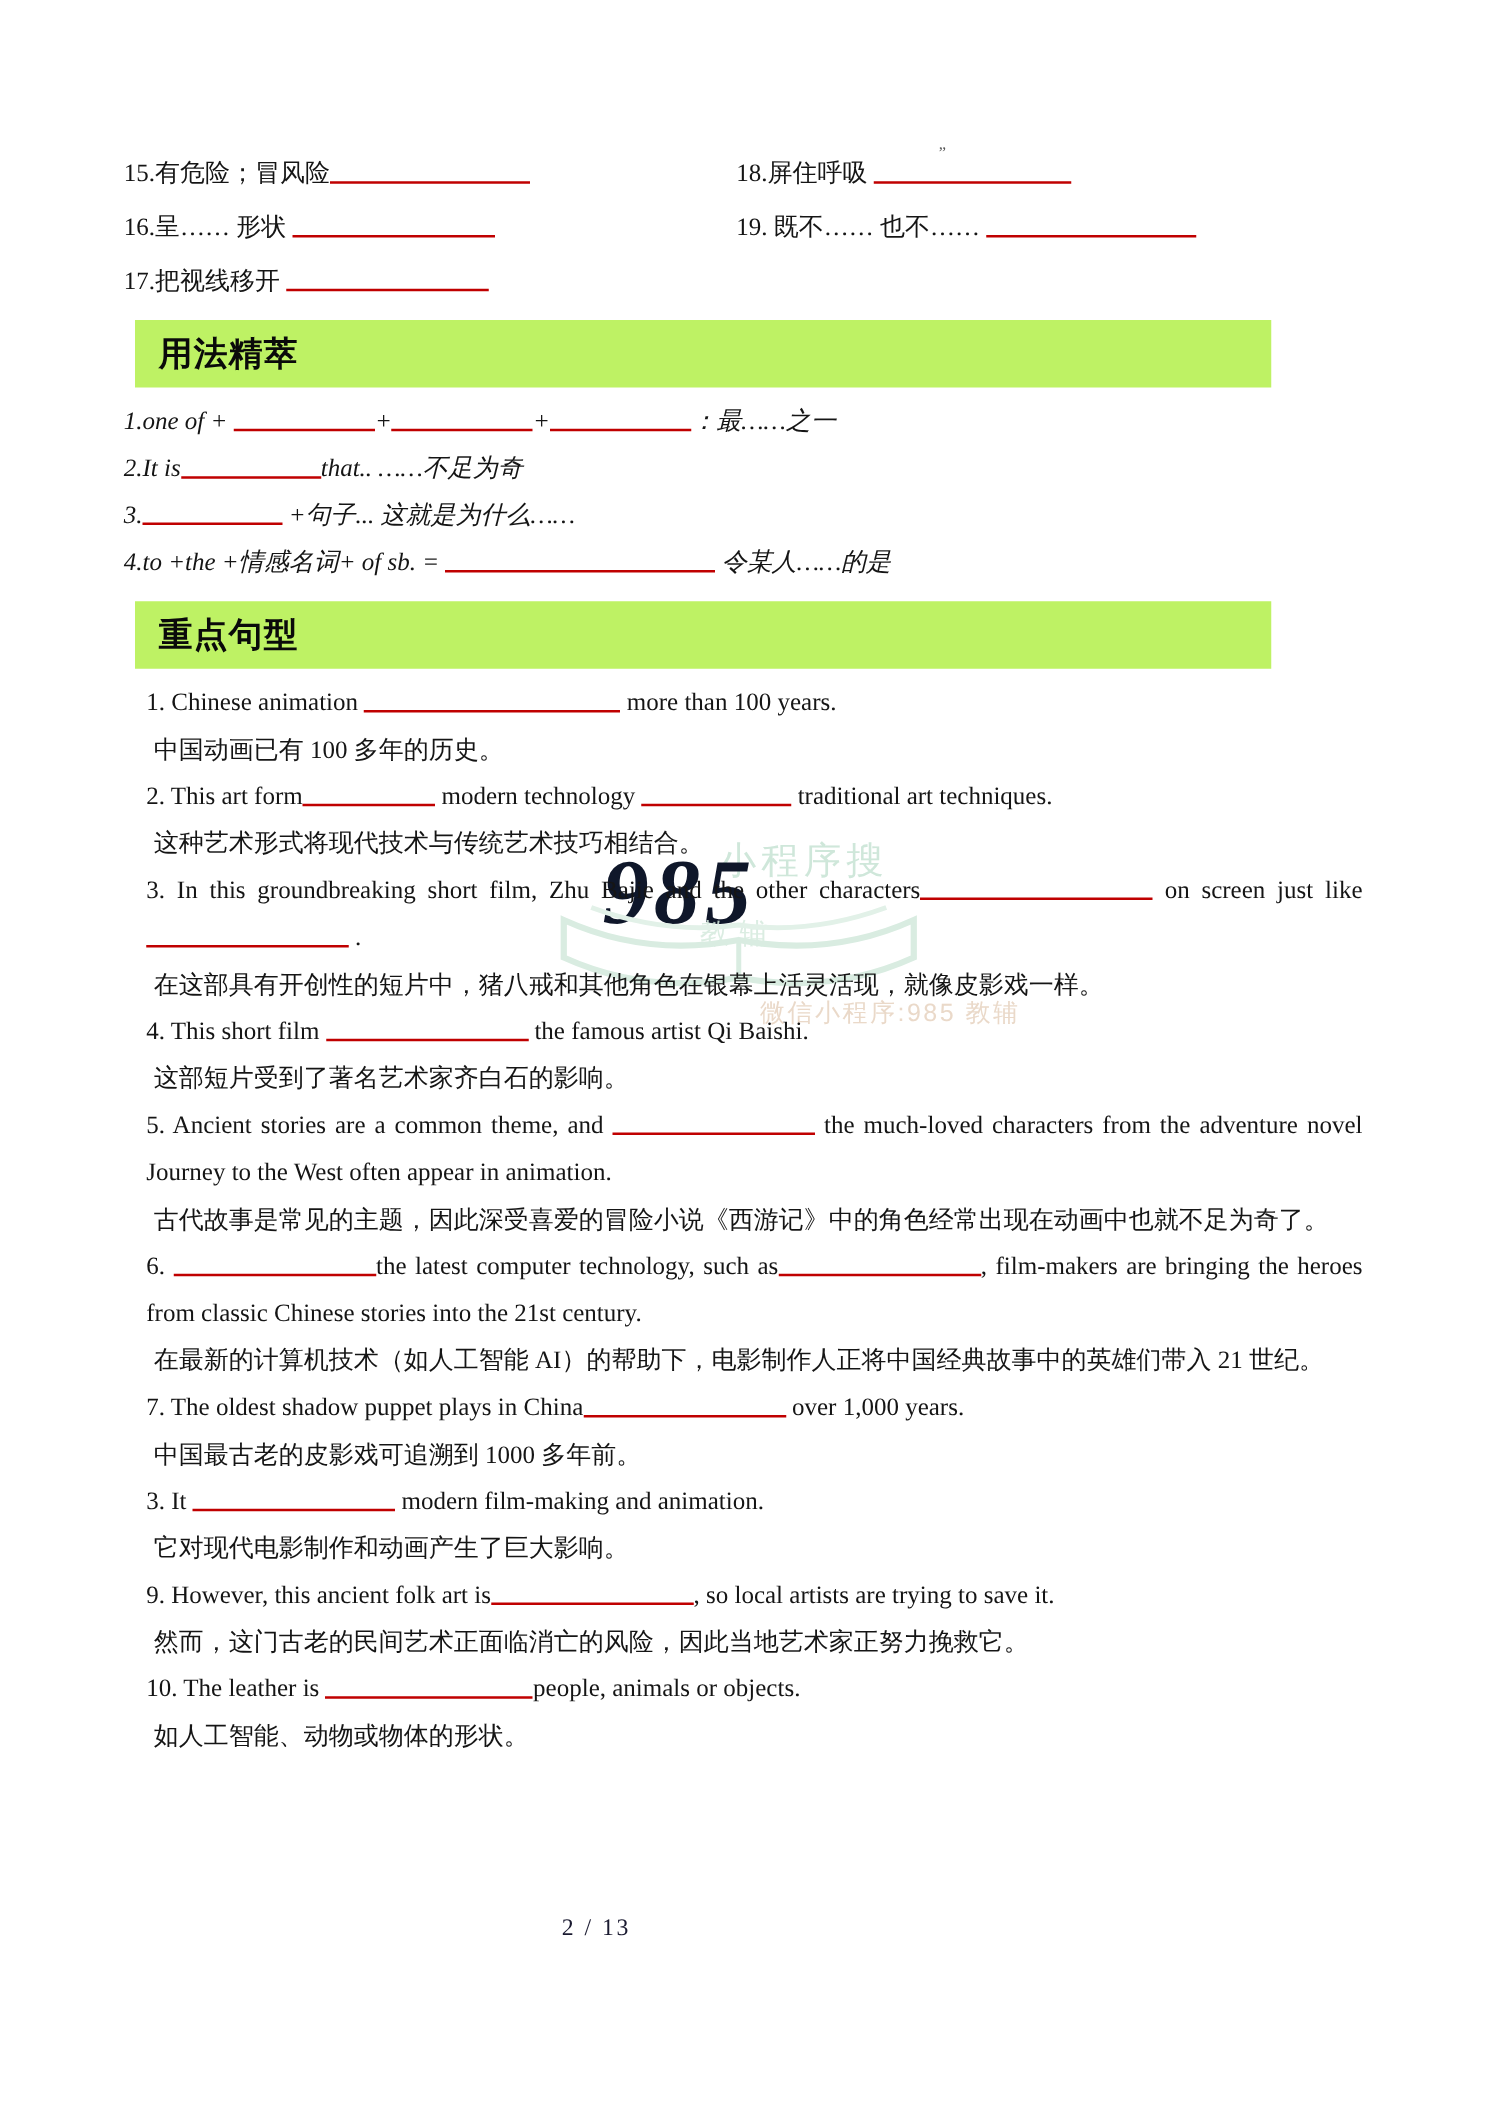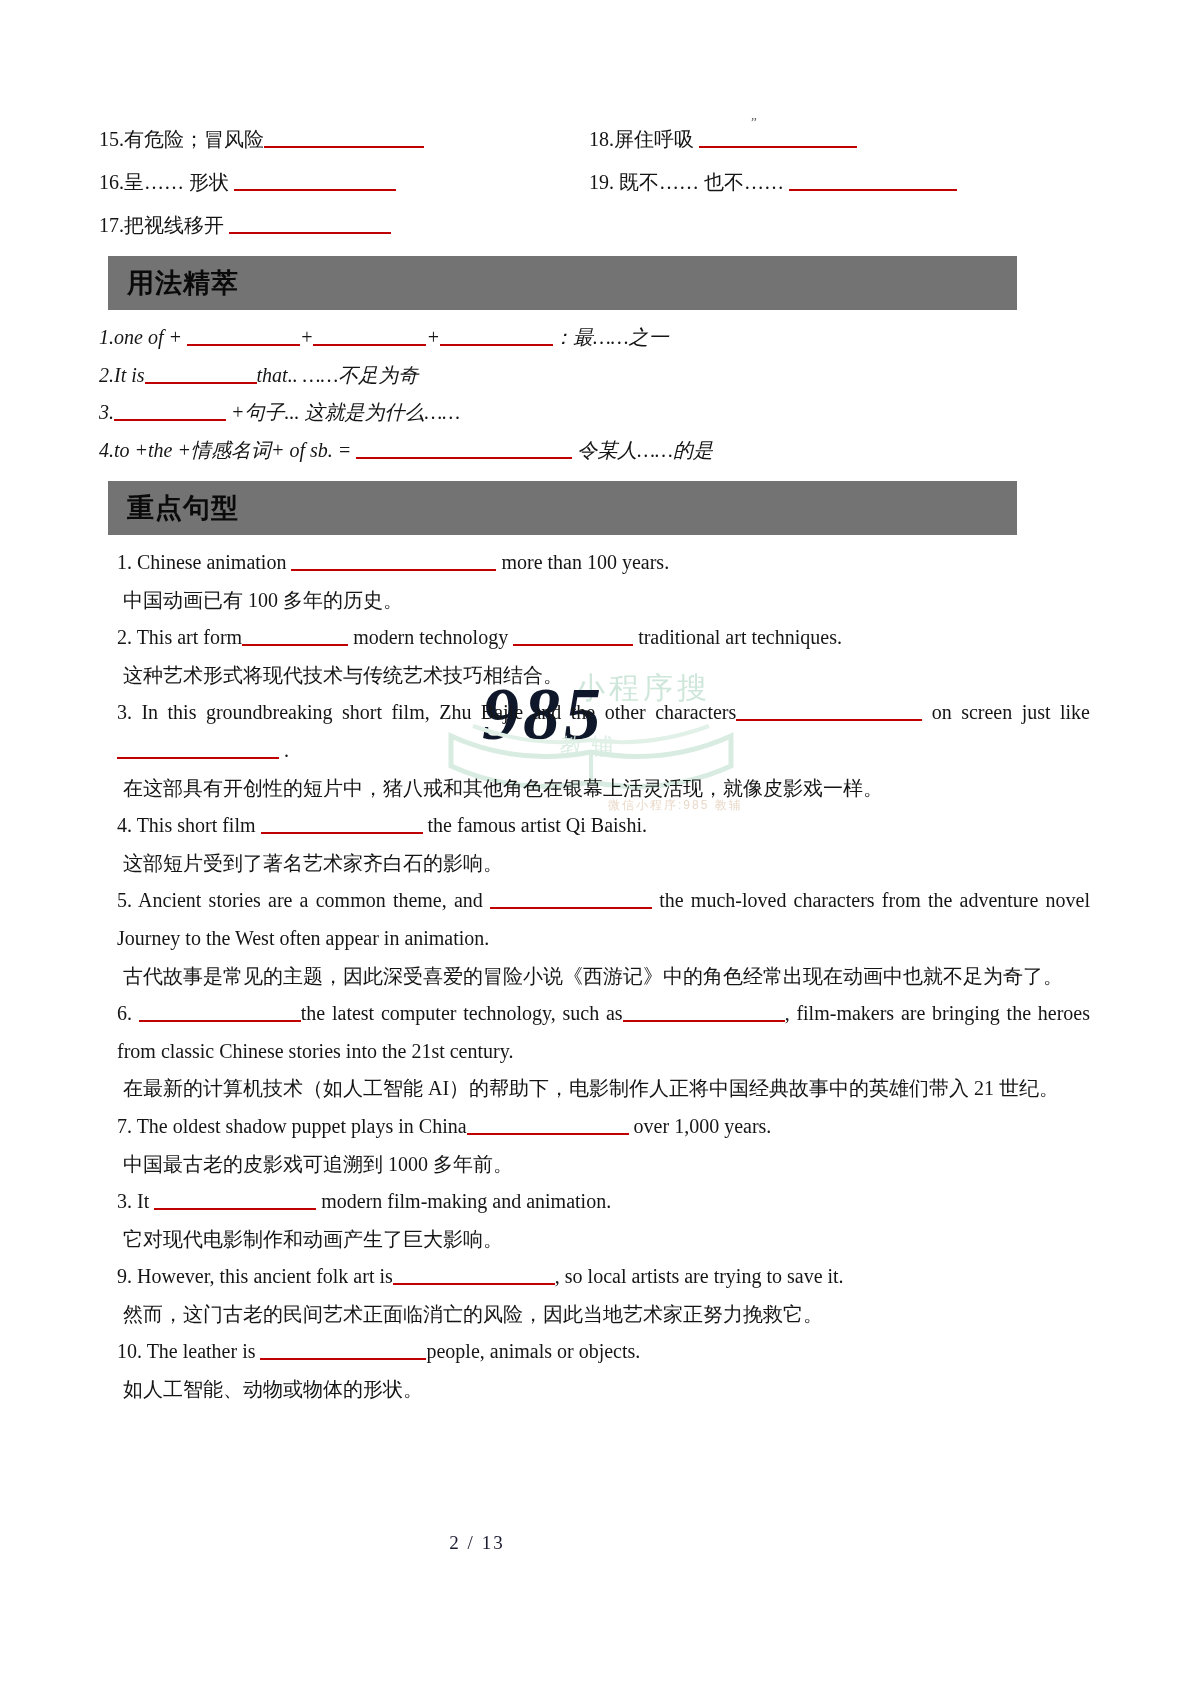--- a/index.html
+++ b/index.html
@@ -35,21 +35,21 @@
     display:inline-block;
     height:0.95em;
     border-bottom:2.5px solid #c00000;
     margin-bottom:-2px;
   }
   
   .band{
     margin-left:9px;
     width:890px;
     height:54px;
-    background:#737373;
+    background:#bef264;
     display:flex;align-items:center;
     padding-left:19px;
     box-sizing:content-box;
   }
   .band .band-title{
     font-family:"Liberation Sans","DejaVu Sans",sans-serif;
     font-size:27px;
     font-weight:bold;
     color:#0a0a0a;
     letter-spacing:1px;
@@ -98,21 +98,21 @@
     letter-spacing:4px;
   }
   .wm-line2{
     left:560px;top:731px;
     font-size:23px;color:#d5eadedd;letter-spacing:8px;
     font-family:"Liberation Sans","DejaVu Sans",sans-serif;
   }
   .wm-book{left:443px;top:722px;}
   .wm-tan{
     left:608px;top:797px;
-    font-size:12px;color:#ead9c9;letter-spacing:2px;
+    font-size:20px;color:#ead9c9;letter-spacing:2px;
     font-family:"Liberation Sans","DejaVu Sans",sans-serif;
   }
 </style>
 </head>
 <body>
 
 <div class="page">
 
   <div class="wm wm-line1">小程序搜</div>
   <div class="wm wm-big">985</div>

